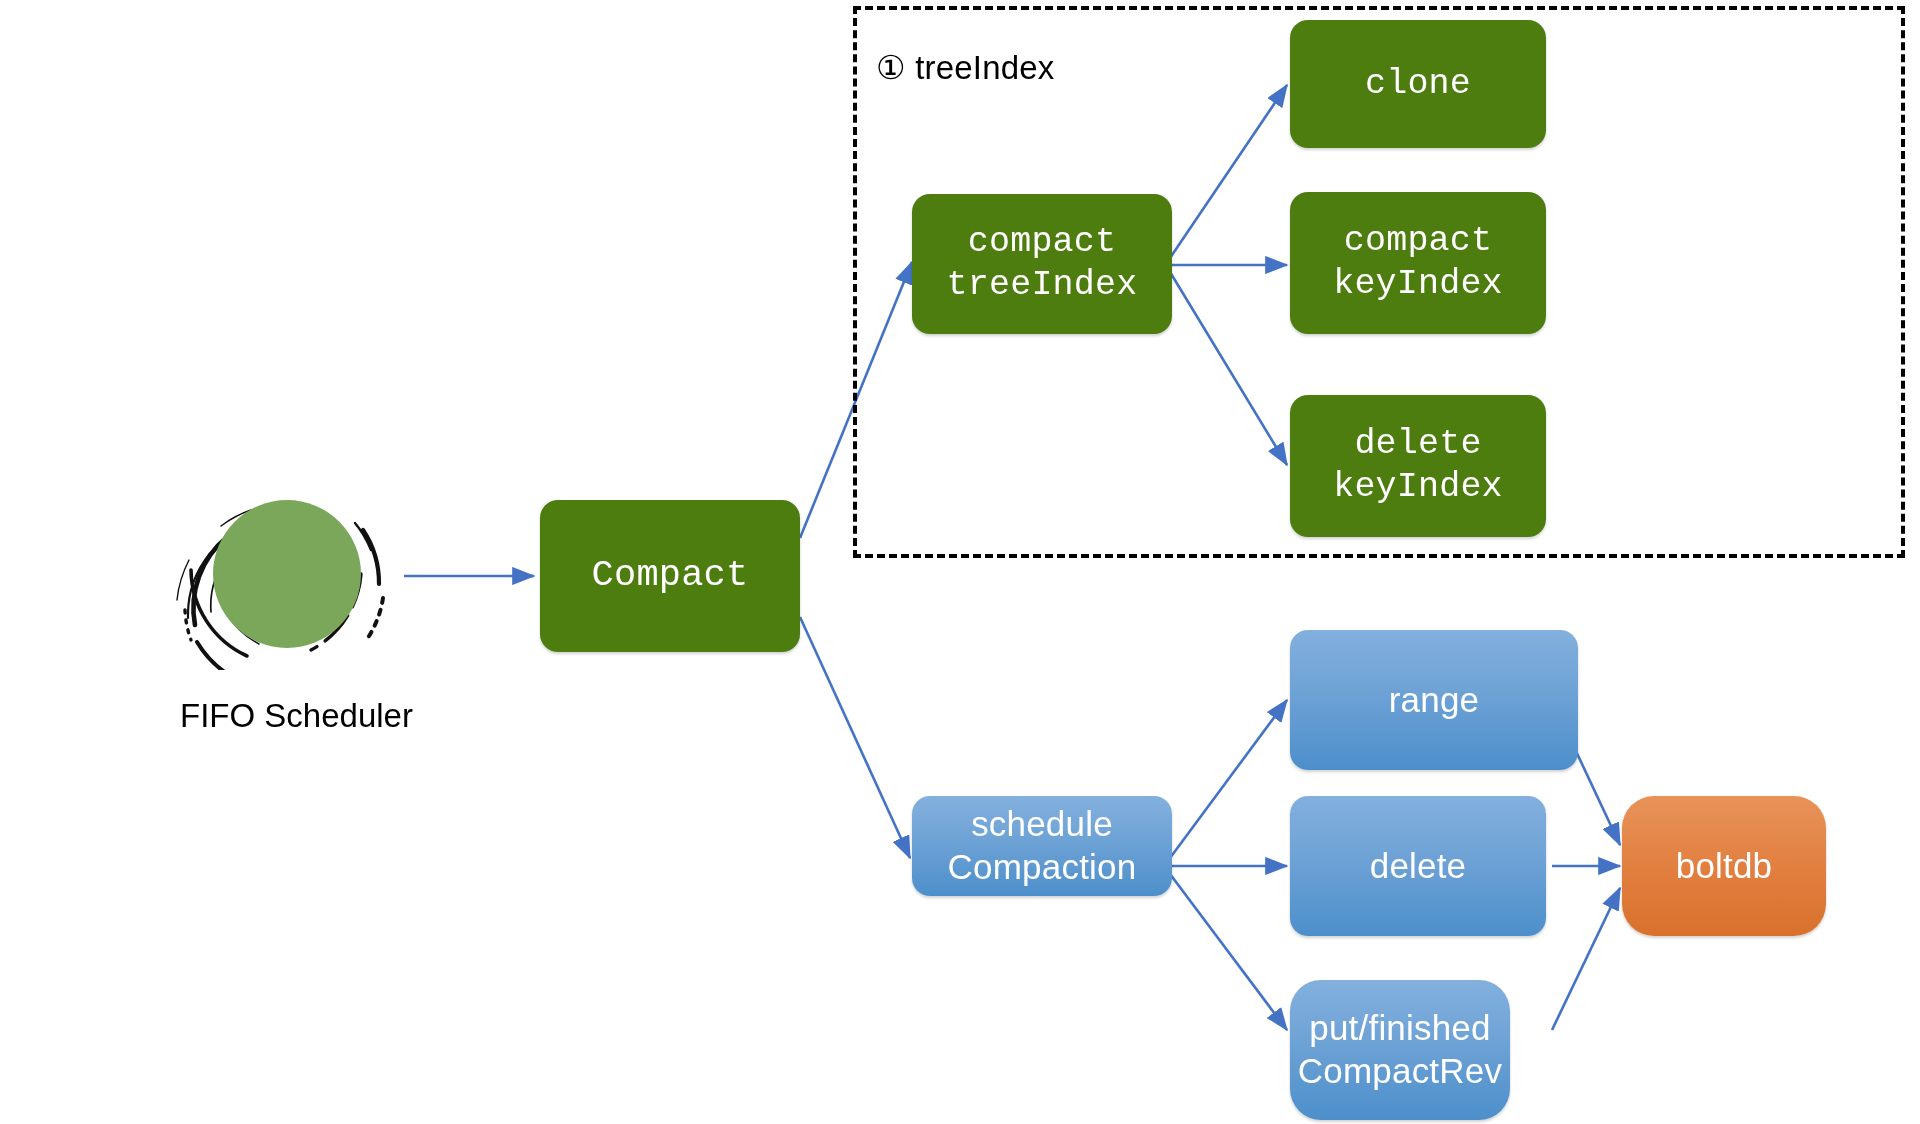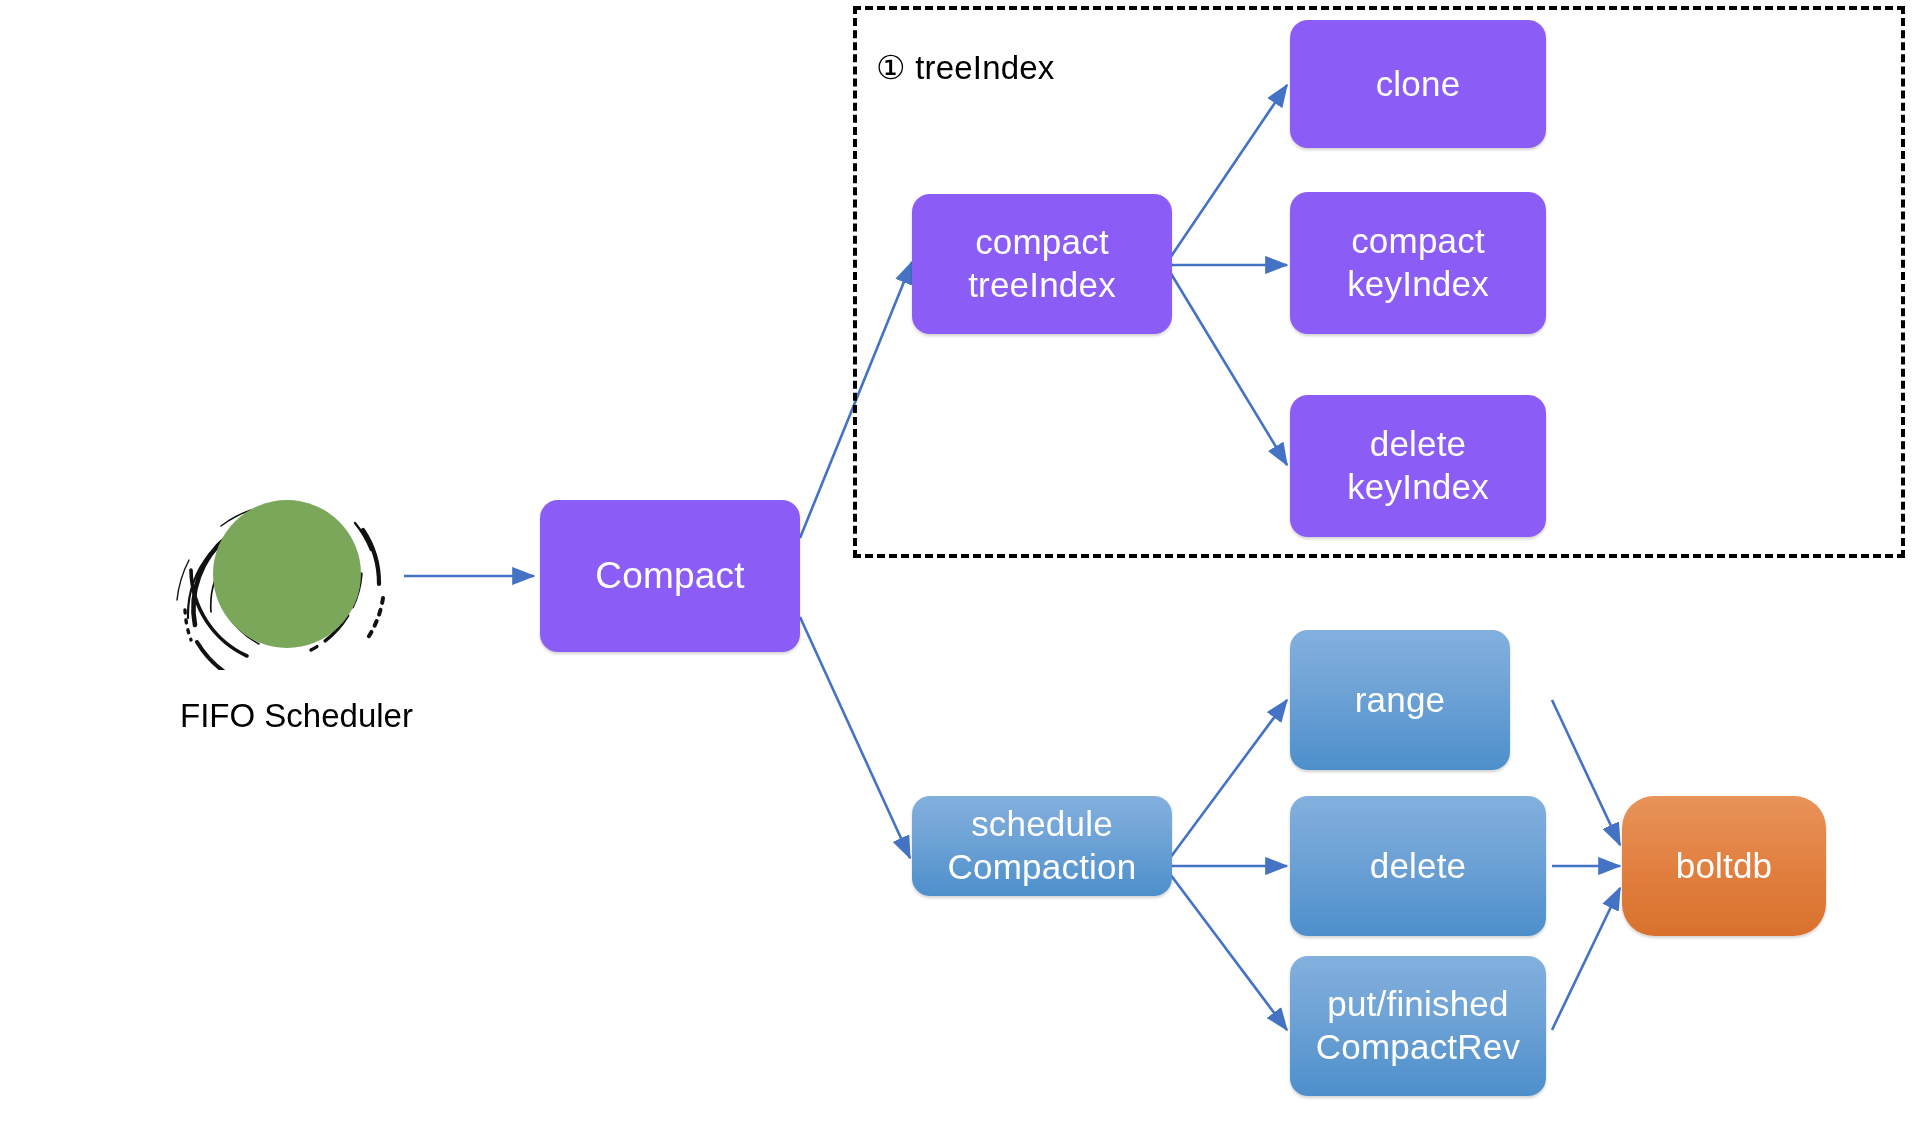--- a/index.html
+++ b/index.html
@@ -34,22 +34,23 @@
     justify-content: center;
     text-align: center;
     color: #ffffff;
     border-radius: 18px;
     line-height: 1.22;
     white-space: pre-line;
     letter-spacing: 0.2px;
     z-index: 3;
   }
   .node-solid-blue {
-    background: #8b5cf6;
+    background: #4d7c0f;
     box-shadow: 0 2px 3px rgba(0,0,0,0.18);
+    font-family: Liberation Mono, monospace;
   }
   .node-grad-blue {
     background: linear-gradient(180deg, #83B0DE 0%, #6FA3D6 42%, #4D8FCB 100%);
     box-shadow: 0 2px 3px rgba(0,0,0,0.18);
   }
   .node-grad-orange {
     background: linear-gradient(180deg, #E8935A 0%, #E17E3E 55%, #D9712D 100%);
     box-shadow: 0 2px 3px rgba(0,0,0,0.18);
   }
   .group-box {
@@ -167,22 +168,22 @@
 
   <div class="node node-solid-blue" style="left:1290px; top:192px; width:256px; height:142px; font-size:35px;">compact
 keyIndex</div>
 
   <div class="node node-solid-blue" style="left:1290px; top:395px; width:256px; height:142px; font-size:35px;">delete
 keyIndex</div>
 
   <div class="node node-grad-blue" style="left:912px; top:796px; width:260px; height:100px; font-size:35px;">schedule
 Compaction</div>
 
-  <div class="node node-grad-blue" style="left:1290px; top:630px; width:220px; height:140px; font-size:35px;">range</div>
+  <div class="node node-grad-blue" style="left:1290px; top:630px; width:288px; height:140px; font-size:35px;">range</div>
 
   <div class="node node-grad-blue" style="left:1290px; top:796px; width:256px; height:140px; font-size:35px;">delete</div>
 
-  <div class="node node-grad-blue" style="left:1290px; top:956px; width:256px; height:140px; font-size:35px;">put/finished
+  <div class="node node-grad-blue" style="left:1290px; top:980px; width:220px; height:140px; font-size:35px;border-radius:31px;">put/finished
 CompactRev</div>
 
   <div class="node node-grad-orange" style="left:1622px; top:796px; width:204px; height:140px; font-size:35px;border-radius:32px;">boltdb</div>
 
 </div>
 
 </body></html>

